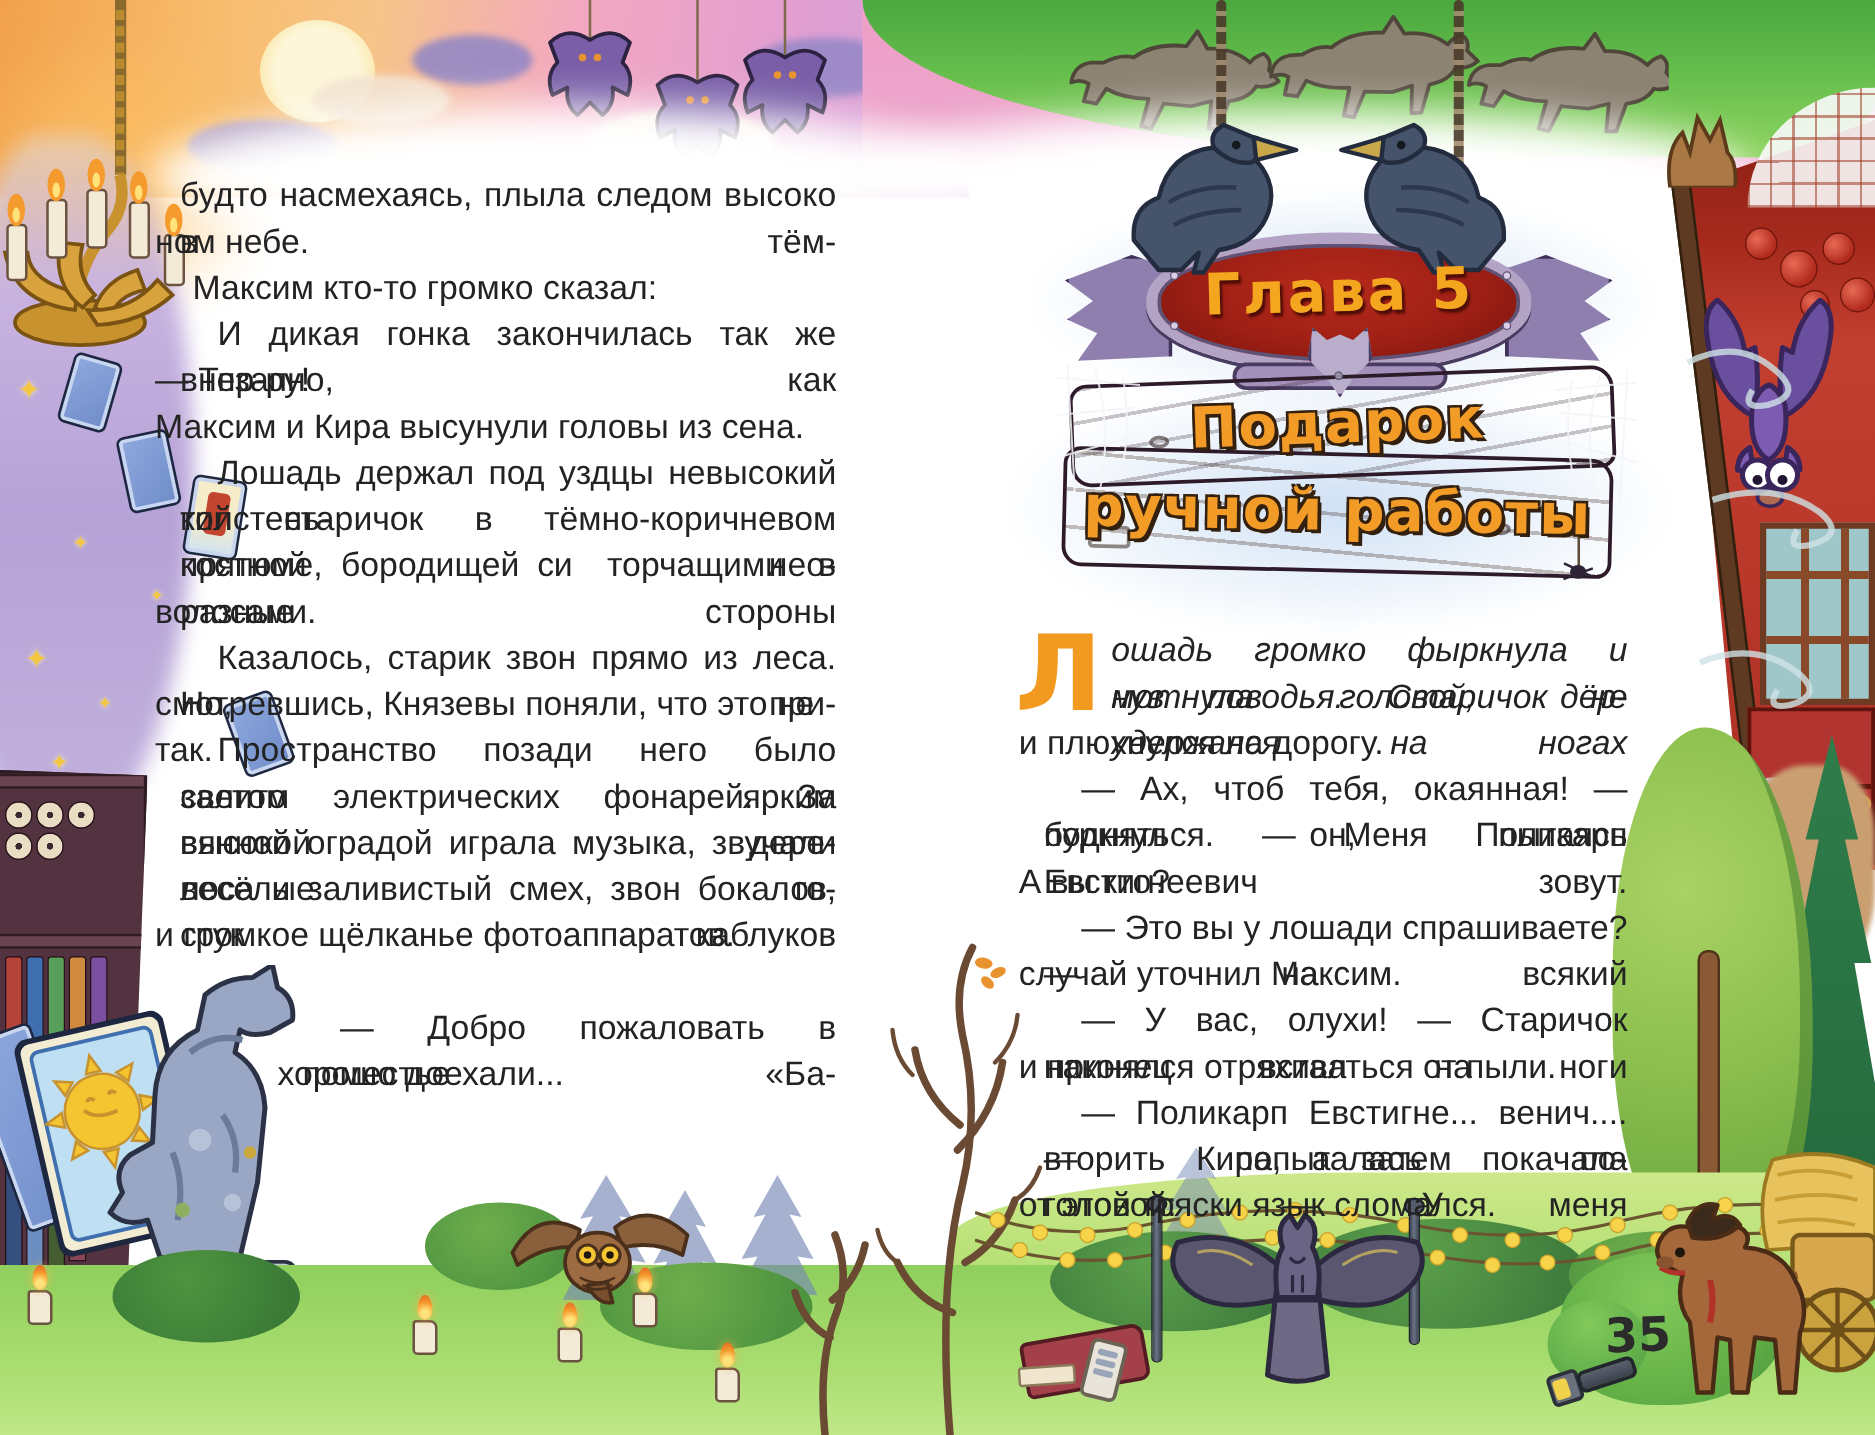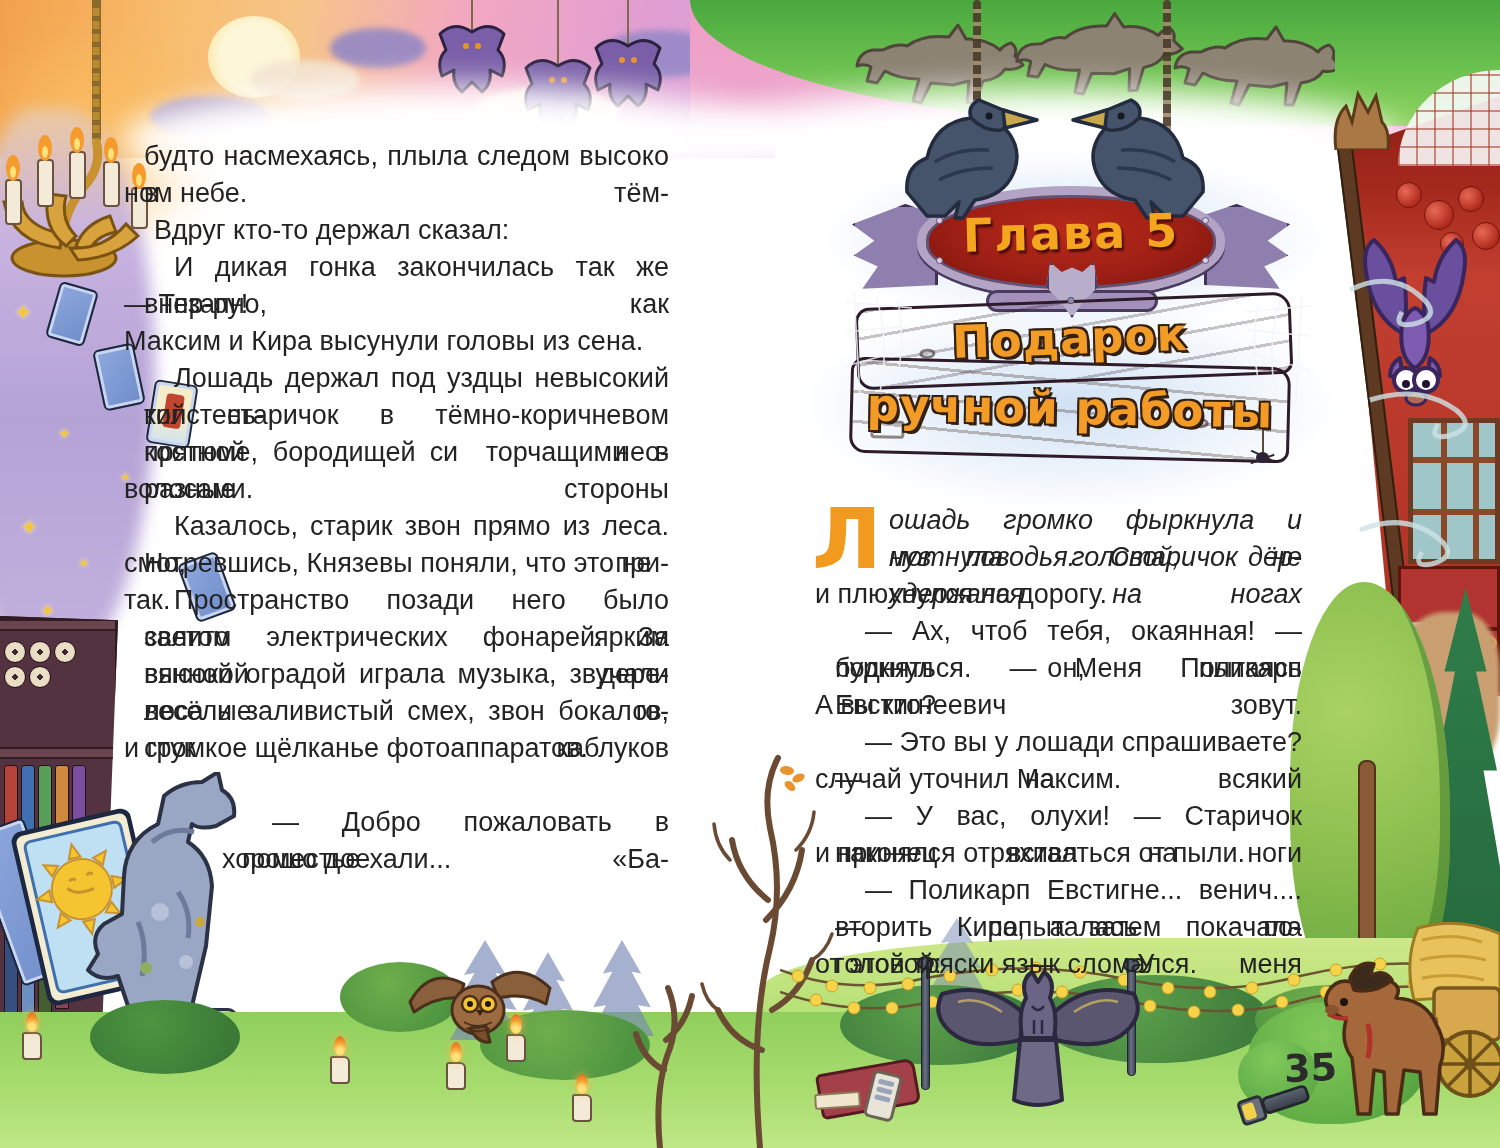--- a/index.html
+++ b/index.html
@@ -531,21 +531,21 @@
     <div class="abs" style="left:-6px;top:3px;width:25px;height:2px;background:#2d2435;transform:rotate(25deg);"></div>
     <div class="abs" style="left:-6px;top:6px;width:25px;height:2px;background:#2d2435;transform:rotate(-20deg);"></div>
   </div>
   <div class="abs chapter-label">Глава 5</div>
   <div class="abs title-line" style="left:840px;top:312px;transform:rotate(-2deg);">Подарок</div>
   <div class="abs title-line" style="left:840px;top:382px;transform:rotate(1deg);">ручной работы</div>
 
   <div id="blockA" class="abs textblock" style="left:124px;top:138px;width:545px;">
       <div class="bl j">будто насмехаясь, плыла следом высоко в тём-</div>
       <div class="bl">ном небе.</div>
-      <div class="bl ind">Вдруг кто-то держал сказал:</div>
+      <div class="bl ind">Максим кто-то громко сказал:</div>
       <div class="bl j ind">И дикая гонка закончилась так же внезапно, как</div>
       <div class="bl">— Тпр-ру!</div>
       <div class="bl">Максим и Кира высунули головы из сена.</div>
       <div class="bl j ind">Лошадь держал под уздцы невысокий толстень-</div>
       <div class="bl j">кий старичок в тёмно-коричневом костюме, с нео-</div>
       <div class="bl j">прятной бородищей и торчащими в разные стороны</div>
       <div class="bl">волосами.</div>
       <div class="bl j ind">Казалось, старик звон прямо из леса. Но, при-</div>
       <div class="bl">смотревшись, Князевы поняли, что это не так.</div>
       <div class="bl j ind">Пространство позади него было залито ярким</div>

